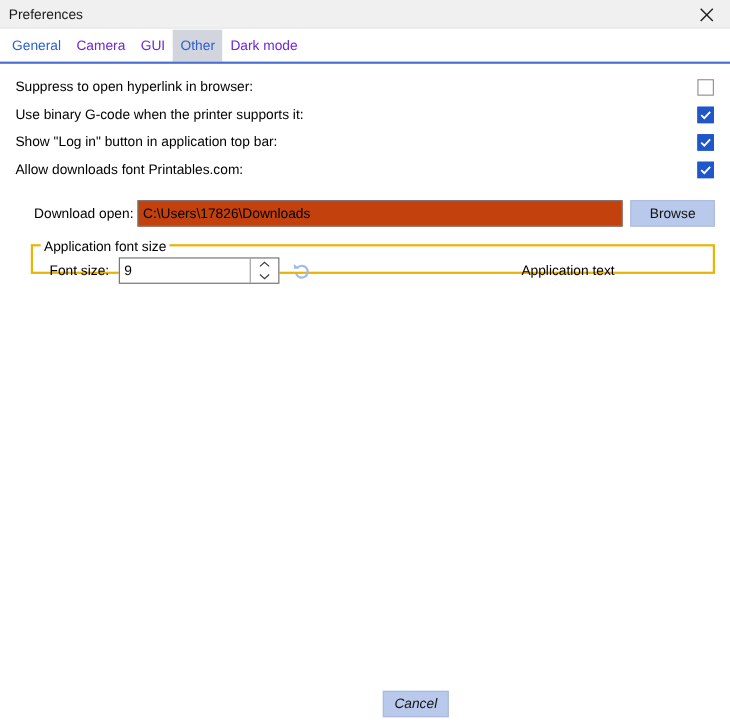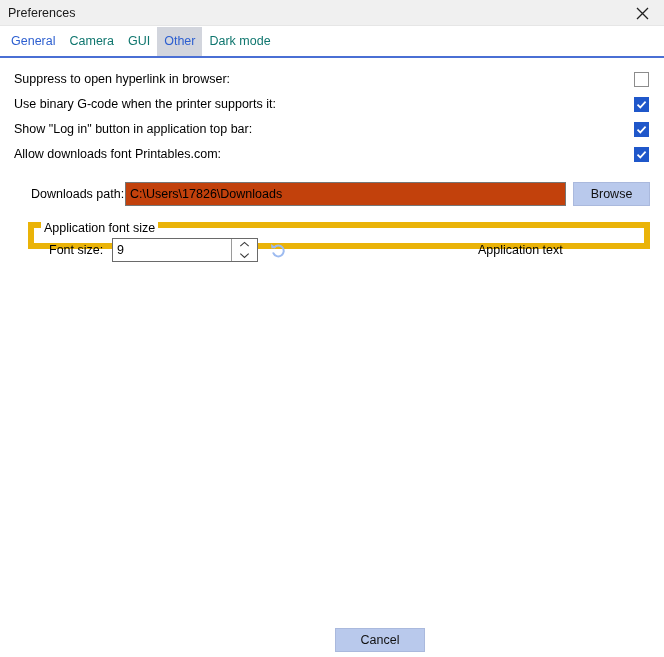--- a/index.html
+++ b/index.html
@@ -62,21 +62,21 @@
     left: 4px;
     top: 0;
     display: flex;
     align-items: flex-start;
     height: 29px;
   }
   .tab {
     padding: 6px 7px 7px 7px;
     font-size: 12.5px;
     line-height: 16px;
-    color: #0f766e;
+    color: #6d28d9;
     white-space: nowrap;
     cursor: default;
     background: transparent;
   }
   .tab.blue { color: #2d5fd0; text-align: right; }
   .tab.hovered {
     background: #d2d5dd;
     color: #2d5fd0;
   }
   .tab-underline {
@@ -174,21 +174,21 @@
   }
 
   
   .groupbox {
     position: absolute;
     left: 28px;
     top: 222px;
     width: 622px;
     height: 27px;
     box-sizing: border-box;
-    border: 6px solid #eab308;
+    border: 2px solid #eab308;
   }
   .group-title {
     position: absolute;
     left: 7px;
     top: -8px;
     background: #ffffff;
     padding: 0 3px;
     font-size: 12.5px;
     line-height: 16px;
     color: #000000;
@@ -281,23 +281,24 @@
     font-size: 12.5px;
     cursor: default;
     padding: 0;
   }
   .btn-ok {
     left: 250px;
     width: 77px;
     color: #7f9ae0;
   }
   .btn-cancel {
-    left: 335px;
-    width: 90px;
+    left: 348px;
+    width: 60px;
     color: #111111;
+    font-style: italic;
   }
 </style>
 </head>
 <body>
 
 <div class="titlebar">
   <div class="title">Preferences</div>
   <div class="close-btn">
     <svg width="13" height="13" viewBox="0 0 13 13" aria-hidden="true">
       <path d="M1 1 L12 12 M12 1 L1 12" stroke="#202020" stroke-width="1.3" fill="none"></path>
@@ -346,21 +347,21 @@
     <span class="checkbox on">
       <svg width="13" height="13" viewBox="0 0 13 13" aria-hidden="true">
         <path d="M2.5 6.6 L5.3 9.4 L10.6 3.6" stroke="#ffffff" stroke-width="1.7" fill="none"></path>
       </svg>
     </span>
   </div>
 
 </div>
 
 <div class="path-row">
-  <span class="path-label">Downloads path:</span>
+  <span class="path-label">Download open:</span>
   <input class="path-input" type="text" value="C:\Users\17826\Downloads" style="">
   <button class="browse-btn">Browse</button>
 </div>
 
 <div class="groupbox">
   <span class="group-title">Application font size</span>
   <span class="fs-label">Font size:</span>
 
   <div class="spin-wrap">
     <input class="spin-input" type="text" value="9" style="">

